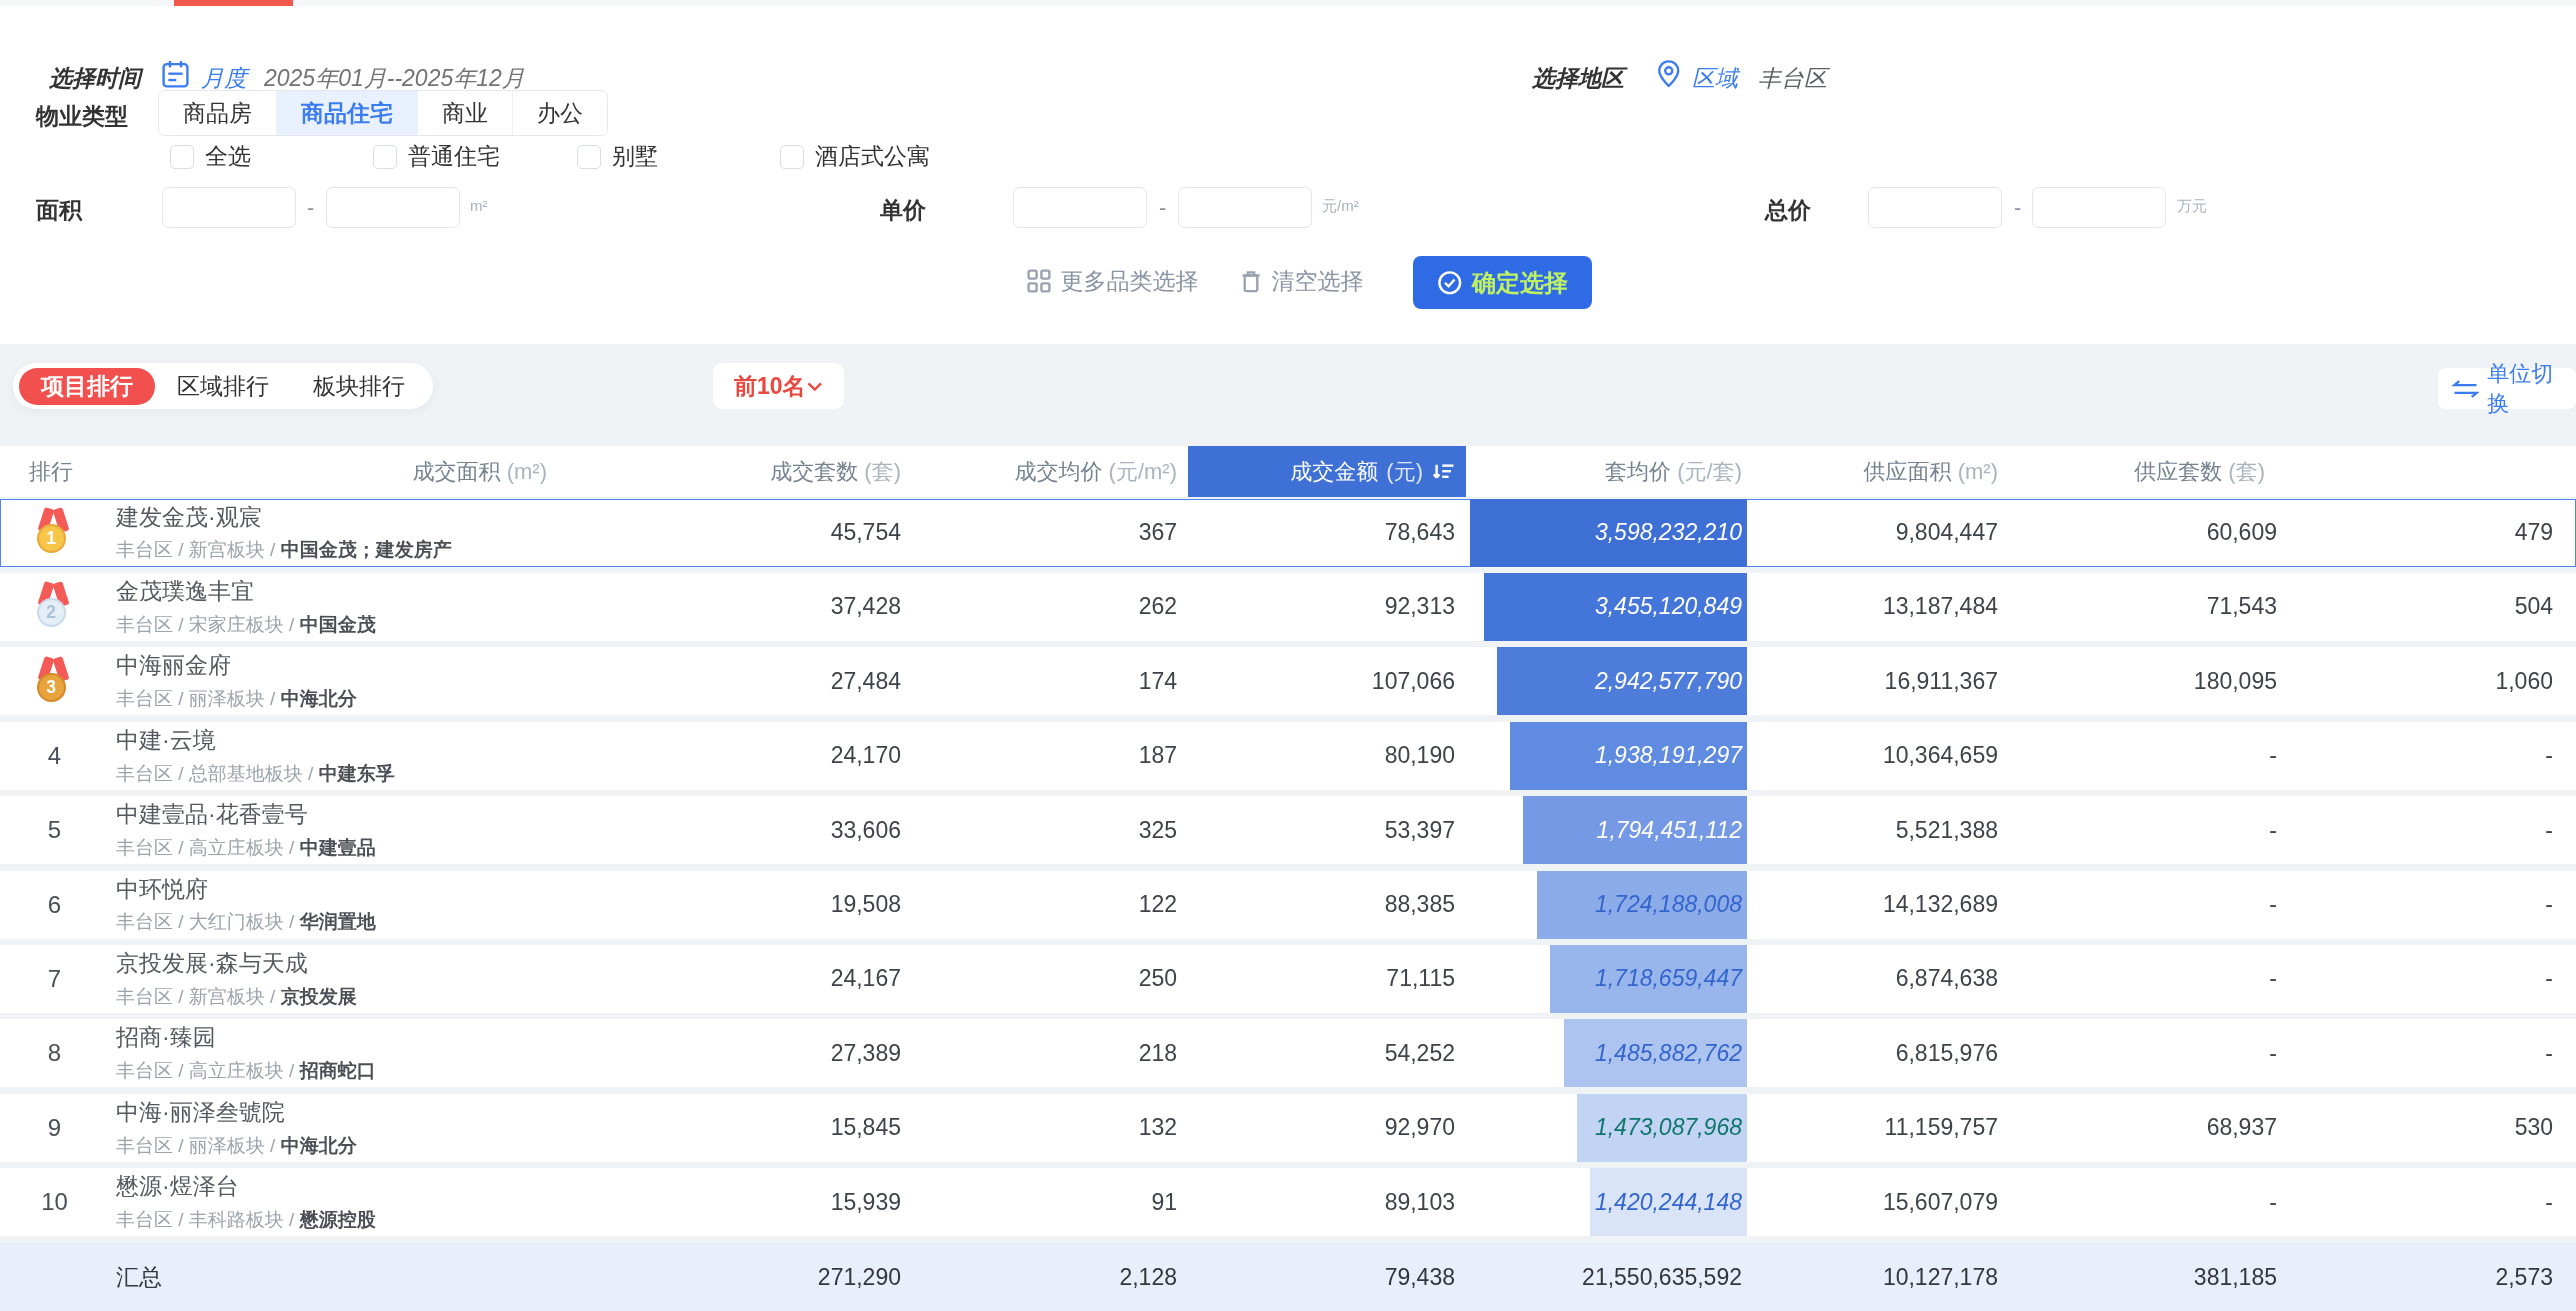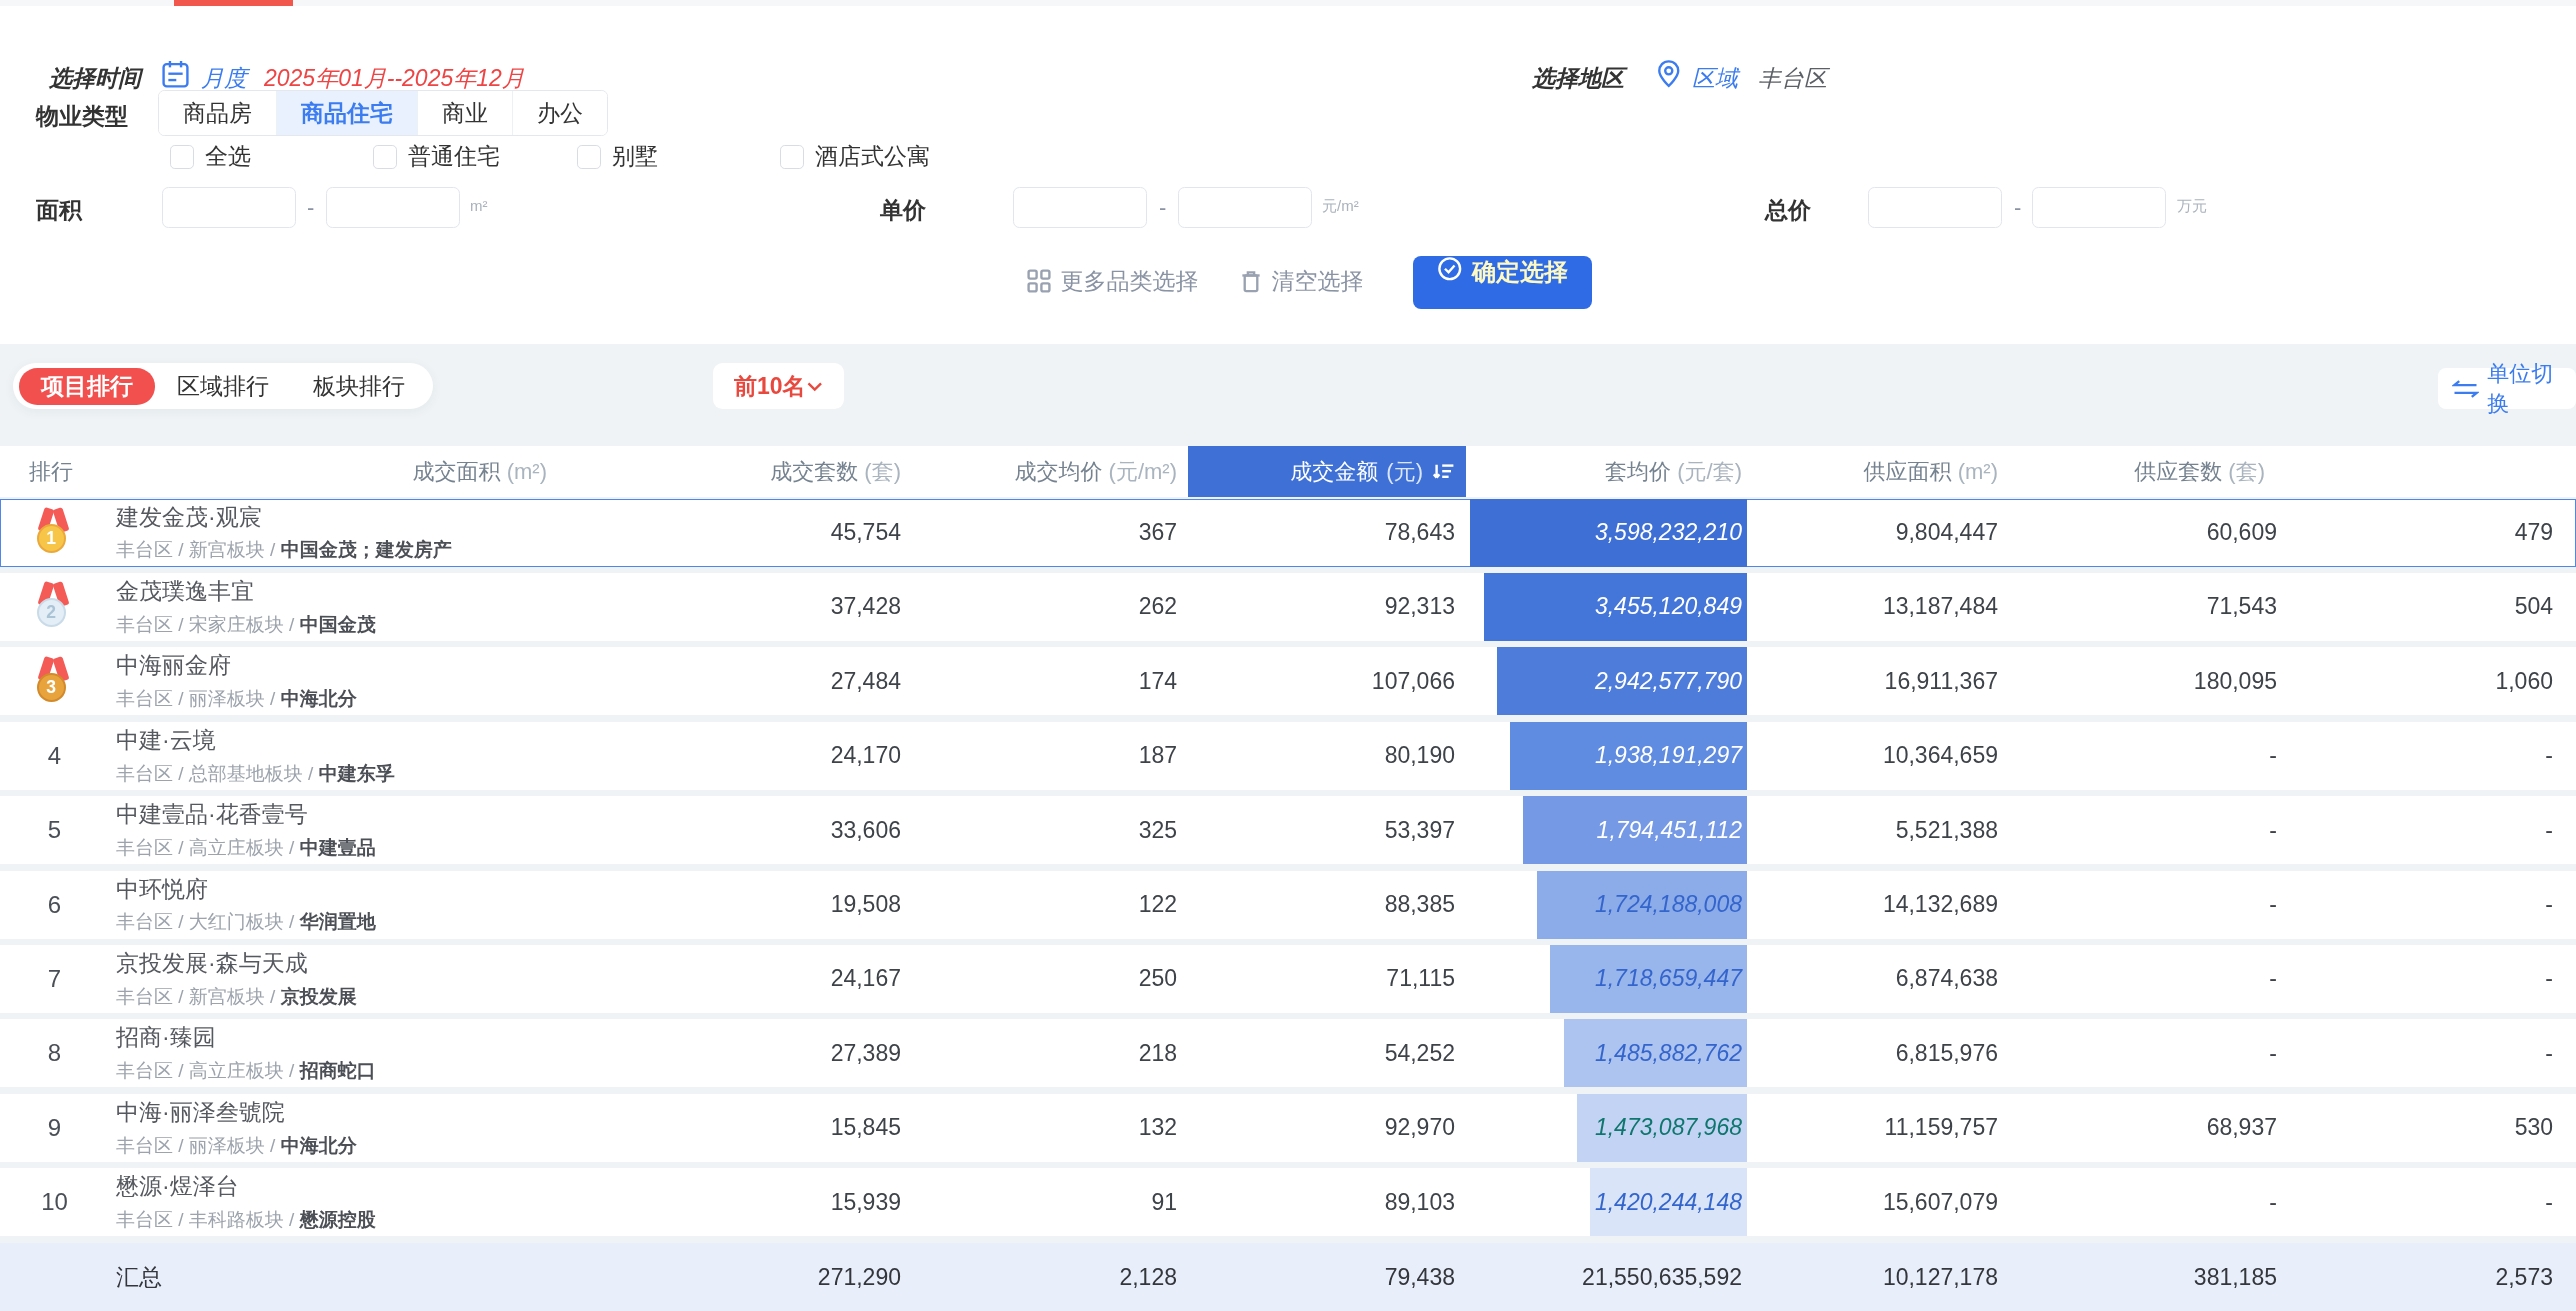--- a/index.html
+++ b/index.html
@@ -11,21 +11,21 @@
   .top-strip { left:0; top:0; width:100%; height:6.4px; background:#f6f7f8; }
   .top-indicator { left:174px; top:0; width:119px; height:6.4px; background:#f2574d; }
 
   
   .filter-panel { left:0; top:6.4px; width:100%; height:338px; background:#fff; }
   .flabel { font-size:23px; font-weight:600; color:#333; }
   .row-time { left:0; top:50px; width:100%; height:38px;font-style:italic; }
   .time-label { left:49px; top:6.4px; }
   .cal-icon { left:162px; top:3.2px; }
   .time-mode { left:201px; top:6.4px; font-size:23px; color:#3b7cf0; font-weight:500; }
-  .time-range { left:264px; top:6.4px; font-size:23px; color:#ef4444; font-weight:500; }
+  .time-range { left:264px; top:6.4px; font-size:23px; color:#737373; font-weight:500; }
   .region-label { left:1532px; top:6.4px; }
   .pin-icon { left:1656px; top:2.4px; }
   .region-type { left:1692px; top:6.4px; font-size:23px; color:#3b7cf0; font-weight:500; }
   .region-value { left:1758px; top:6.4px; font-size:23px; color:#5c6066; font-weight:500; }
 
   .row-prop { left:0; top:84px; width:100%; height:48px; }
   .prop-label { left:36px; top:11px; }
   .prop-tabs { left:158px; top:0; display:flex; border:0.8px solid #e4e7ec; border-radius:6.4px; overflow:hidden; background:#fff; height:46px; }
   .ptab { font-size:23px; color:#333; padding:0 24px; display:flex; align-items:center; cursor:pointer; background:#fff; }
   .ptab + .ptab { border-left:0.8px solid #eef1f4; }
@@ -42,21 +42,21 @@
   .rng-input { position:absolute; top:0; width:134px; height:41px; border:0.8px solid #e2e6ec; border-radius:6.4px; background:#fff; font-size:21.5px; padding:0 11px; color:#333; outline:none; }
   .dash { position:absolute; top:8px; font-size:22px; color:#8a93a3; }
   .unit-txt { position:absolute; top:9.6px; font-size:15px; color:#a9b2bd; }
   .area-label { left:36px; } .area-in1 { left:162px; } .area-dash { left:307px; } .area-in2 { left:326px; } .area-unit { left:470px; }
   .up-label { left:880px; } .up-in1 { left:1013px; } .up-dash { left:1159px; } .up-in2 { left:1178px; } .up-unit { left:1322px; }
   .tp-label { left:1765px; } .tp-in1 { left:1868px; } .tp-dash { left:2014px; } .tp-in2 { left:2032px; } .tp-unit { left:2177px; }
 
   .row-actions { left:0; top:250px; width:100%; height:53px; }
   .ghost-btn { position:absolute; top:9.6px; display:flex; align-items:center; gap:9.6px; font-size:23px; color:#8a93a3; cursor:pointer; background:none; border:none; font-family:inherit; }
   .more-btn { left:1027px; } .clear-btn { left:1240px; }
-  .confirm-btn { position:absolute; left:1413px; top:0; height:53px; padding:0 24px; background:#2e6be5; border:none; border-radius:8px; color:#fef9c3; font-size:24px; font-weight:700; display:flex; align-items:flex-start; gap:9.6px; cursor:pointer; font-family:inherit; }
+  .confirm-btn { position:absolute; left:1413px; top:0; height:53px; padding:0 24px; background:#2e6be5; border:none; border-radius:8px; color:#bef264; font-size:24px; font-weight:700; display:flex; align-items:center; gap:9.6px; cursor:pointer; font-family:inherit; }
 
   
   .lower { left:0; top:344px; width:100%; height:968px; background:#eff3f5; }
 
   .rank-tabs { left:12.7px; top:19px; height:46px; background:#fff; border-radius:23px; display:flex; align-items:center; padding:0 6.4px; box-shadow:0 2.4px 11px rgba(40,60,90,.06); }
   .rtab { font-size:23px; color:#333; font-weight:500; padding:0 22px; height:37px; display:flex; align-items:center; border-radius:18.3px; cursor:pointer; }
   .rtab.active { background:#f2504e; color:#fff; font-weight:600; }
   .top10-box { left:713px; top:19px; height:46px; background:#fff; border-radius:9.6px; display:flex; align-items:center; padding:0 21px; cursor:pointer; }
   .top10-box span { font-size:23px; color:#e8493f; font-weight:600; }
   .unit-switch { left:2438px; top:24px; height:41px; background:#fff; border-radius:8px; display:flex; align-items:center; gap:8px; padding:0 14.3px; cursor:pointer; }

